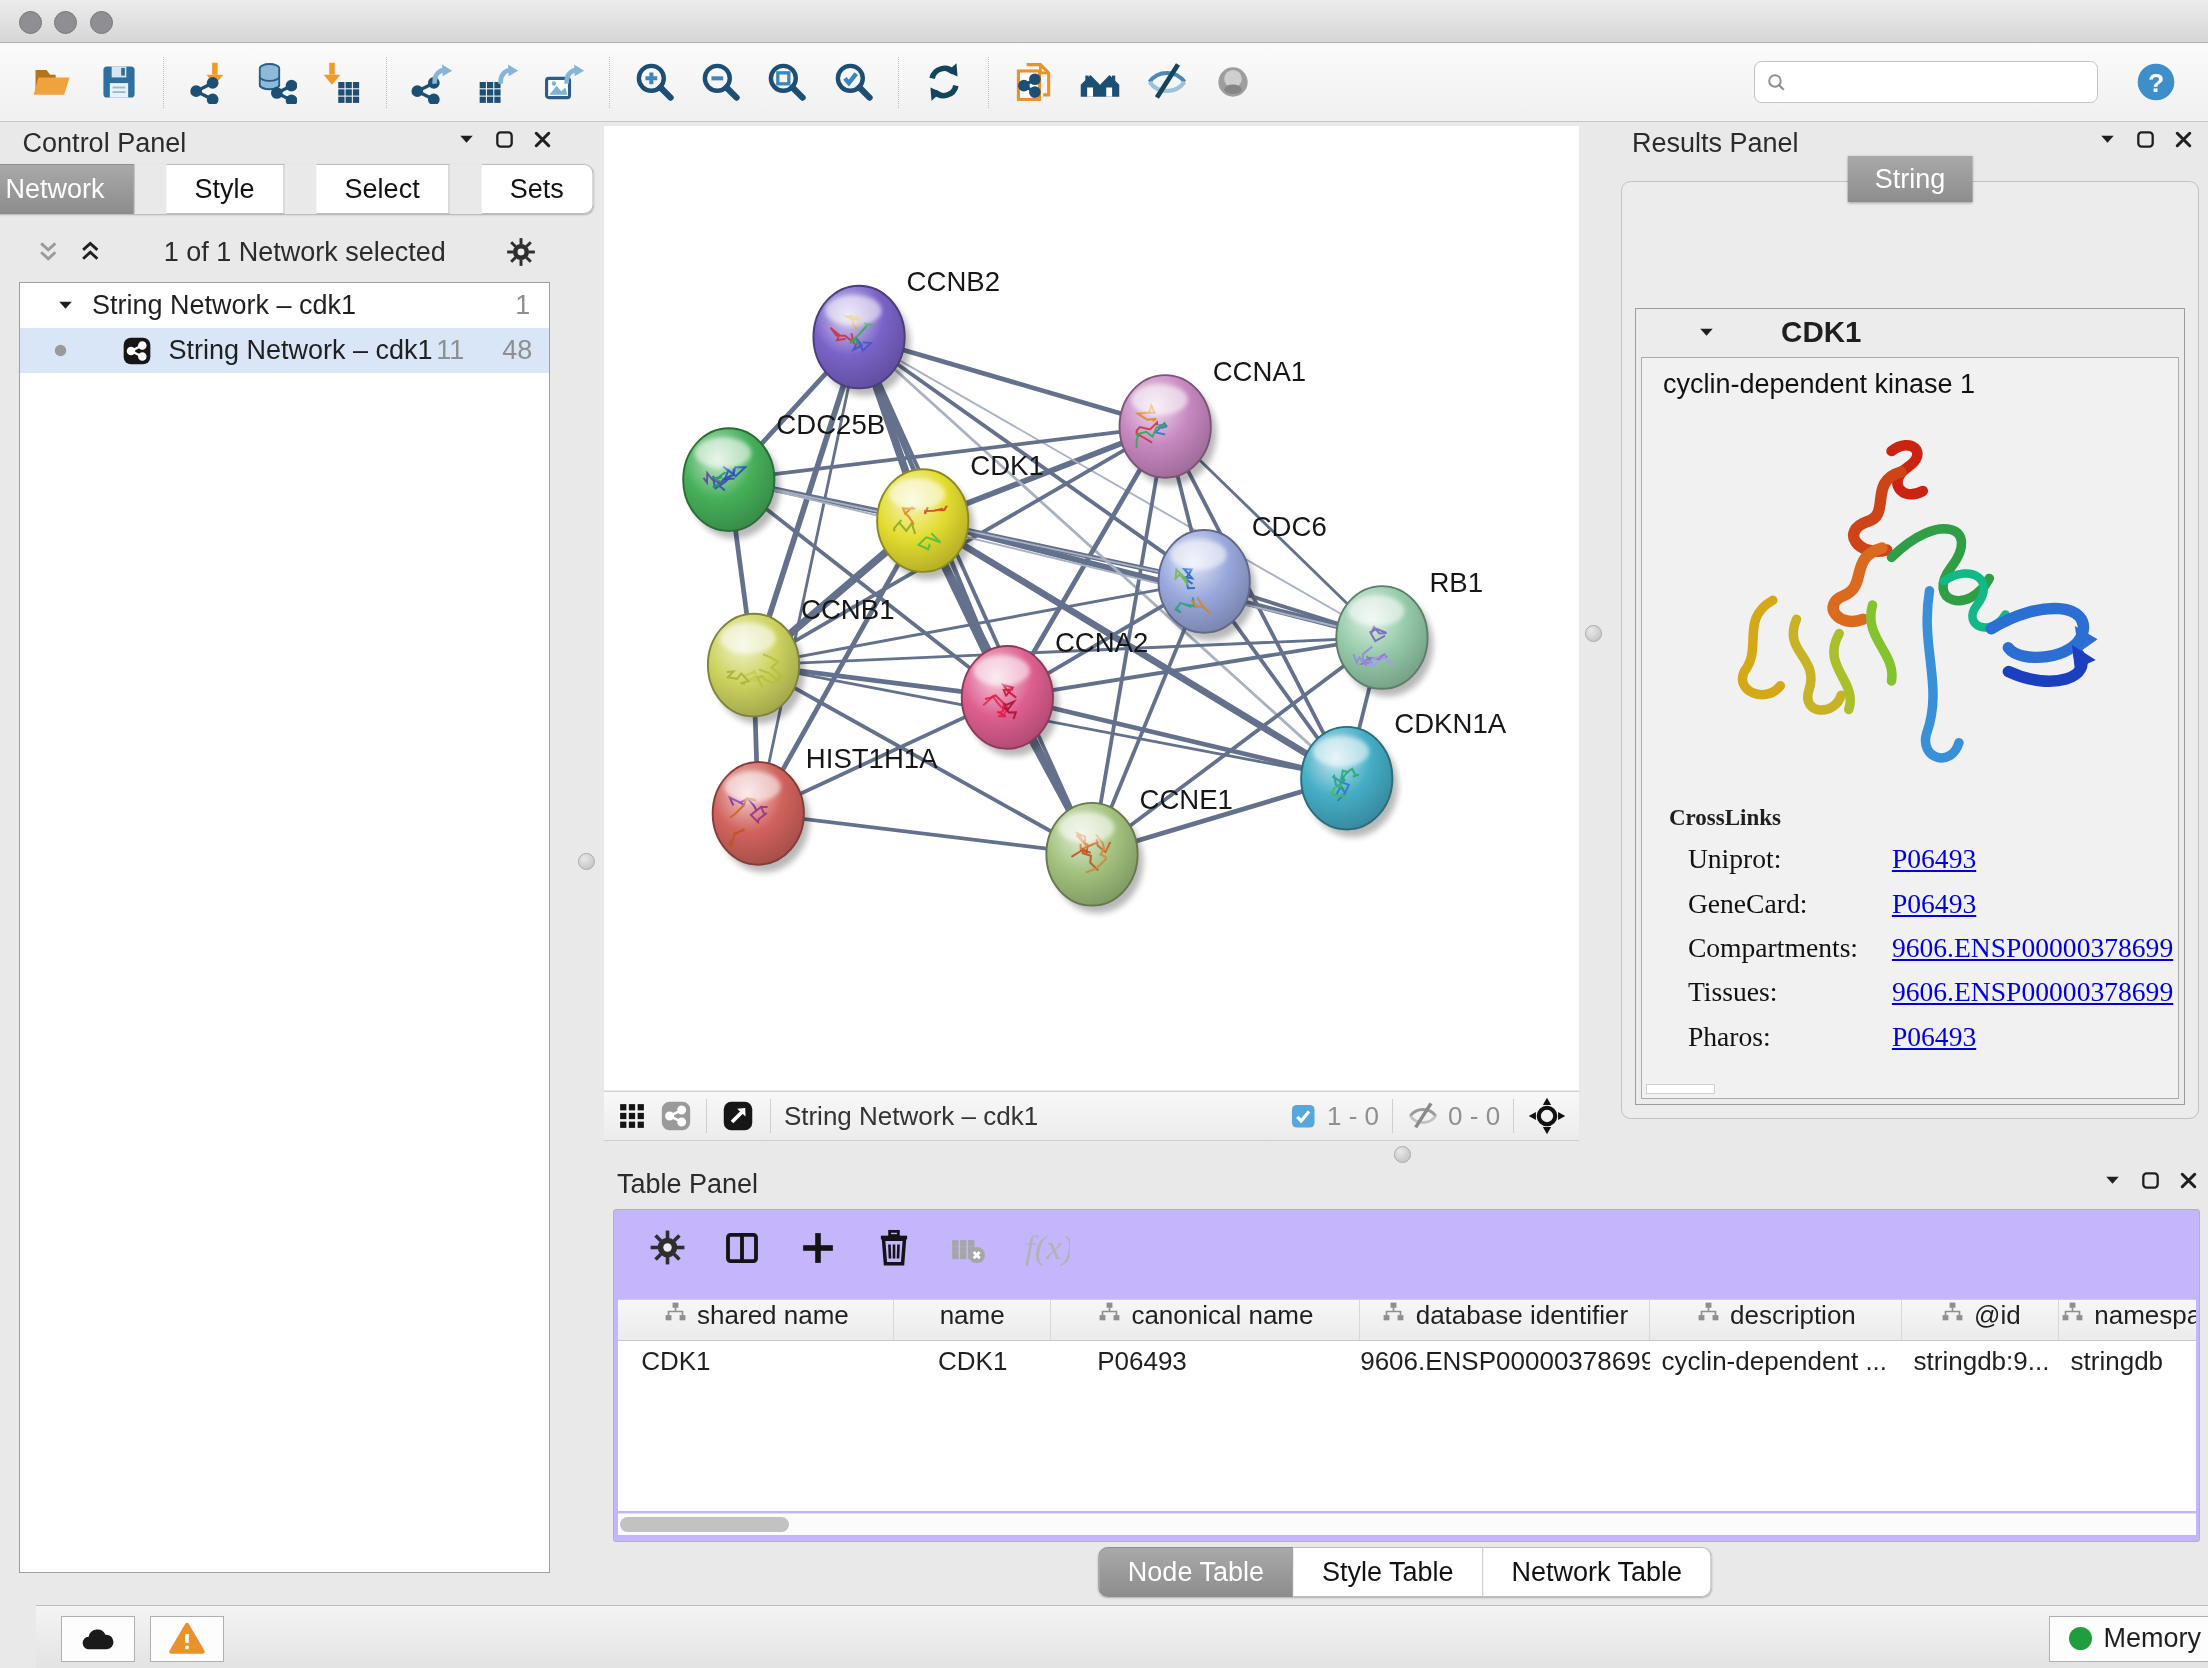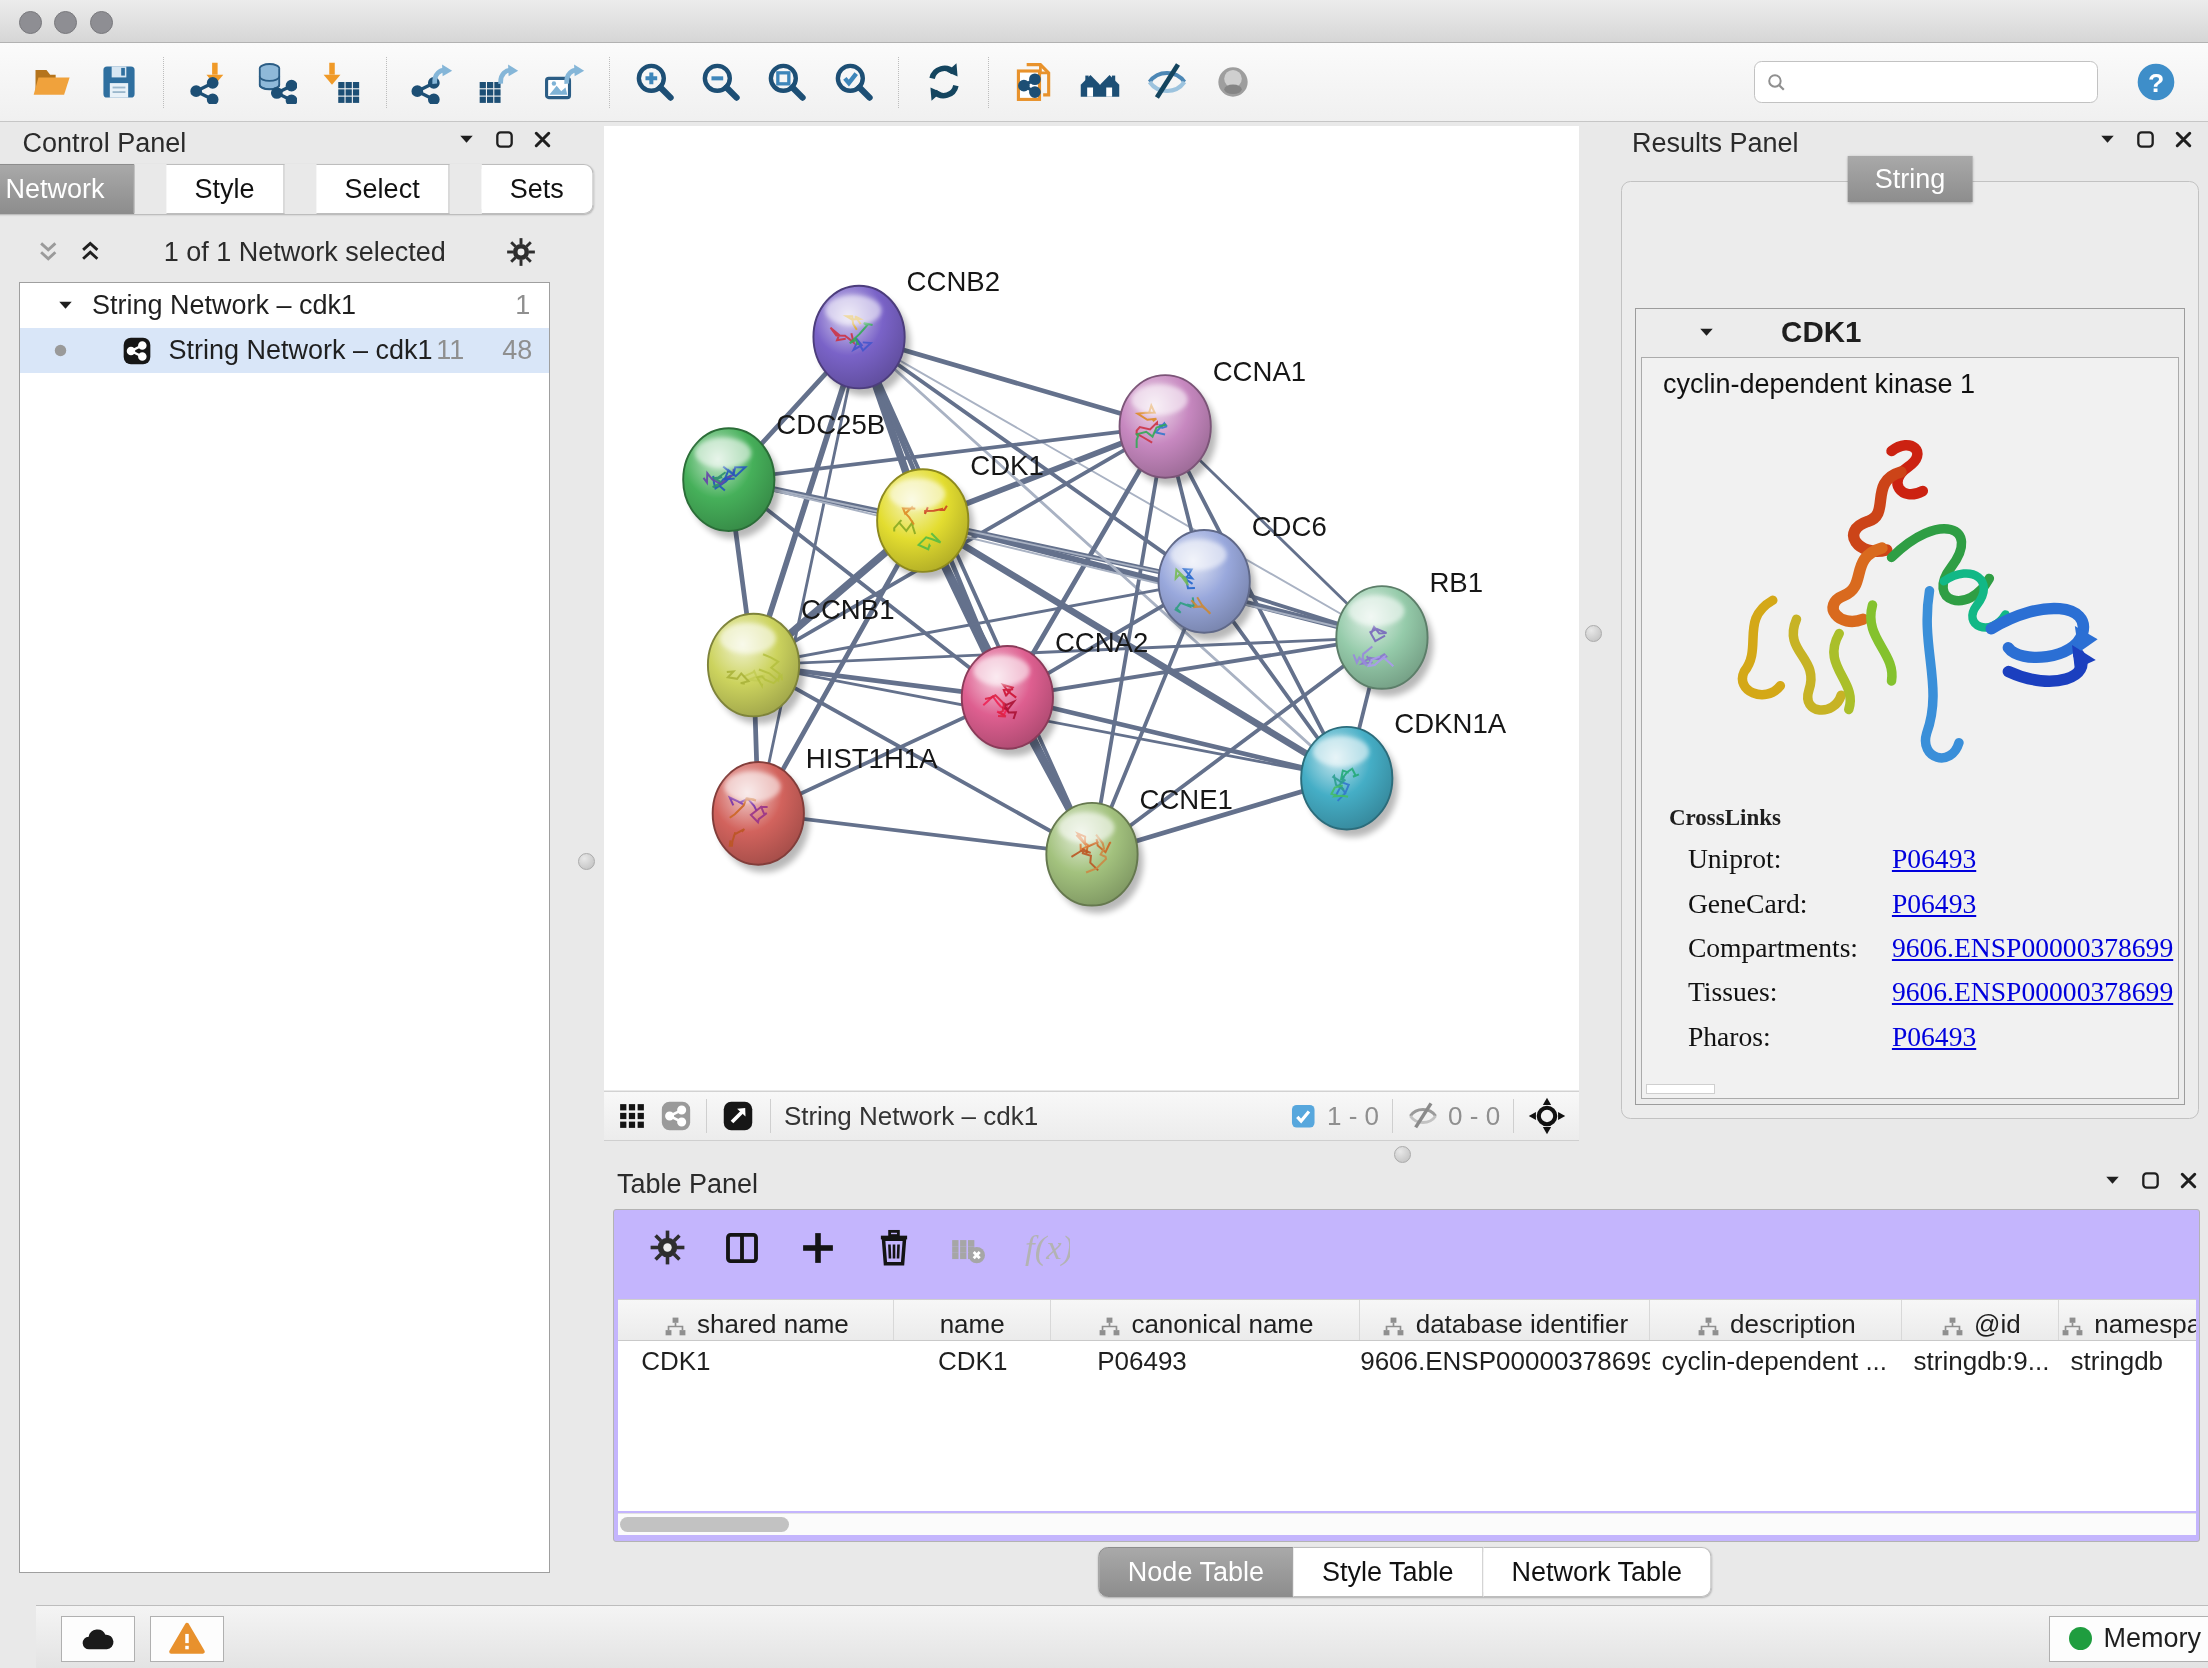--- a/index.html
+++ b/index.html
@@ -82,21 +82,21 @@
   .xlrow .lnk{color:#0000dd;text-decoration:underline;}
   #rpMiniScroll{position:absolute;left:3.8px;bottom:3.8px;width:67px;height:8.6px;background:#fff;border:1px solid #cfcfcf;}
 
   
   #tablePanel{position:absolute;left:602px;top:1167px;width:1606px;height:438px;}
   #tpInner{position:absolute;left:11.4px;right:7.6px;top:42px;bottom:63px;background:#c4b5fd;
     border:1px solid #b3b3b3;border-radius:3px;}
   #tpTools{position:absolute;left:34px;top:13.3px;display:flex;align-items:center;gap:34px;}
   #tpTable{position:absolute;left:3.8px;right:3.8px;top:89px;bottom:30px;background:#fff;border-top:1px solid #cfcfcf;overflow:hidden;}
   #tpHeadRow{display:flex;height:40px;background:linear-gradient(#f7f7f7,#ebebeb);border-bottom:1px solid #c9c9c9;}
-  .thcell{display:flex;align-items:flex-end;justify-content:center;gap:9.5px;border-right:1px solid #d8d8d8;
+  .thcell{display:flex;align-items:flex-start;justify-content:center;gap:9.5px;border-right:1px solid #d8d8d8;
     font-size:26px;color:#1f1f1f;box-sizing:border-box;flex:none;}
   #tpBodyRow{display:flex;height:40px;align-items:center;}
   .tdcell{font-size:26px;box-sizing:border-box;flex:none;white-space:nowrap;overflow:hidden;}
   #tpScroll{position:absolute;left:3.8px;right:3.8px;bottom:5.7px;height:21px;background:#fbfbfb;border-top:1px solid #e2e2e2;}
   #tpThumb{position:absolute;left:1.9px;top:2.9px;width:169px;height:15px;border-radius:7.6px;background:#c2c2c2;}
   #tpTabs{position:absolute;left:50%;transform:translateX(-50%);bottom:7.6px;}
 
   
   #statusBar{position:absolute;left:0;top:1605px;width:2208px;height:63px;
     background:linear-gradient(#f4f4f4,#e3e3e3);border-top:1px solid #bdbdbd;margin-left:36px;}

